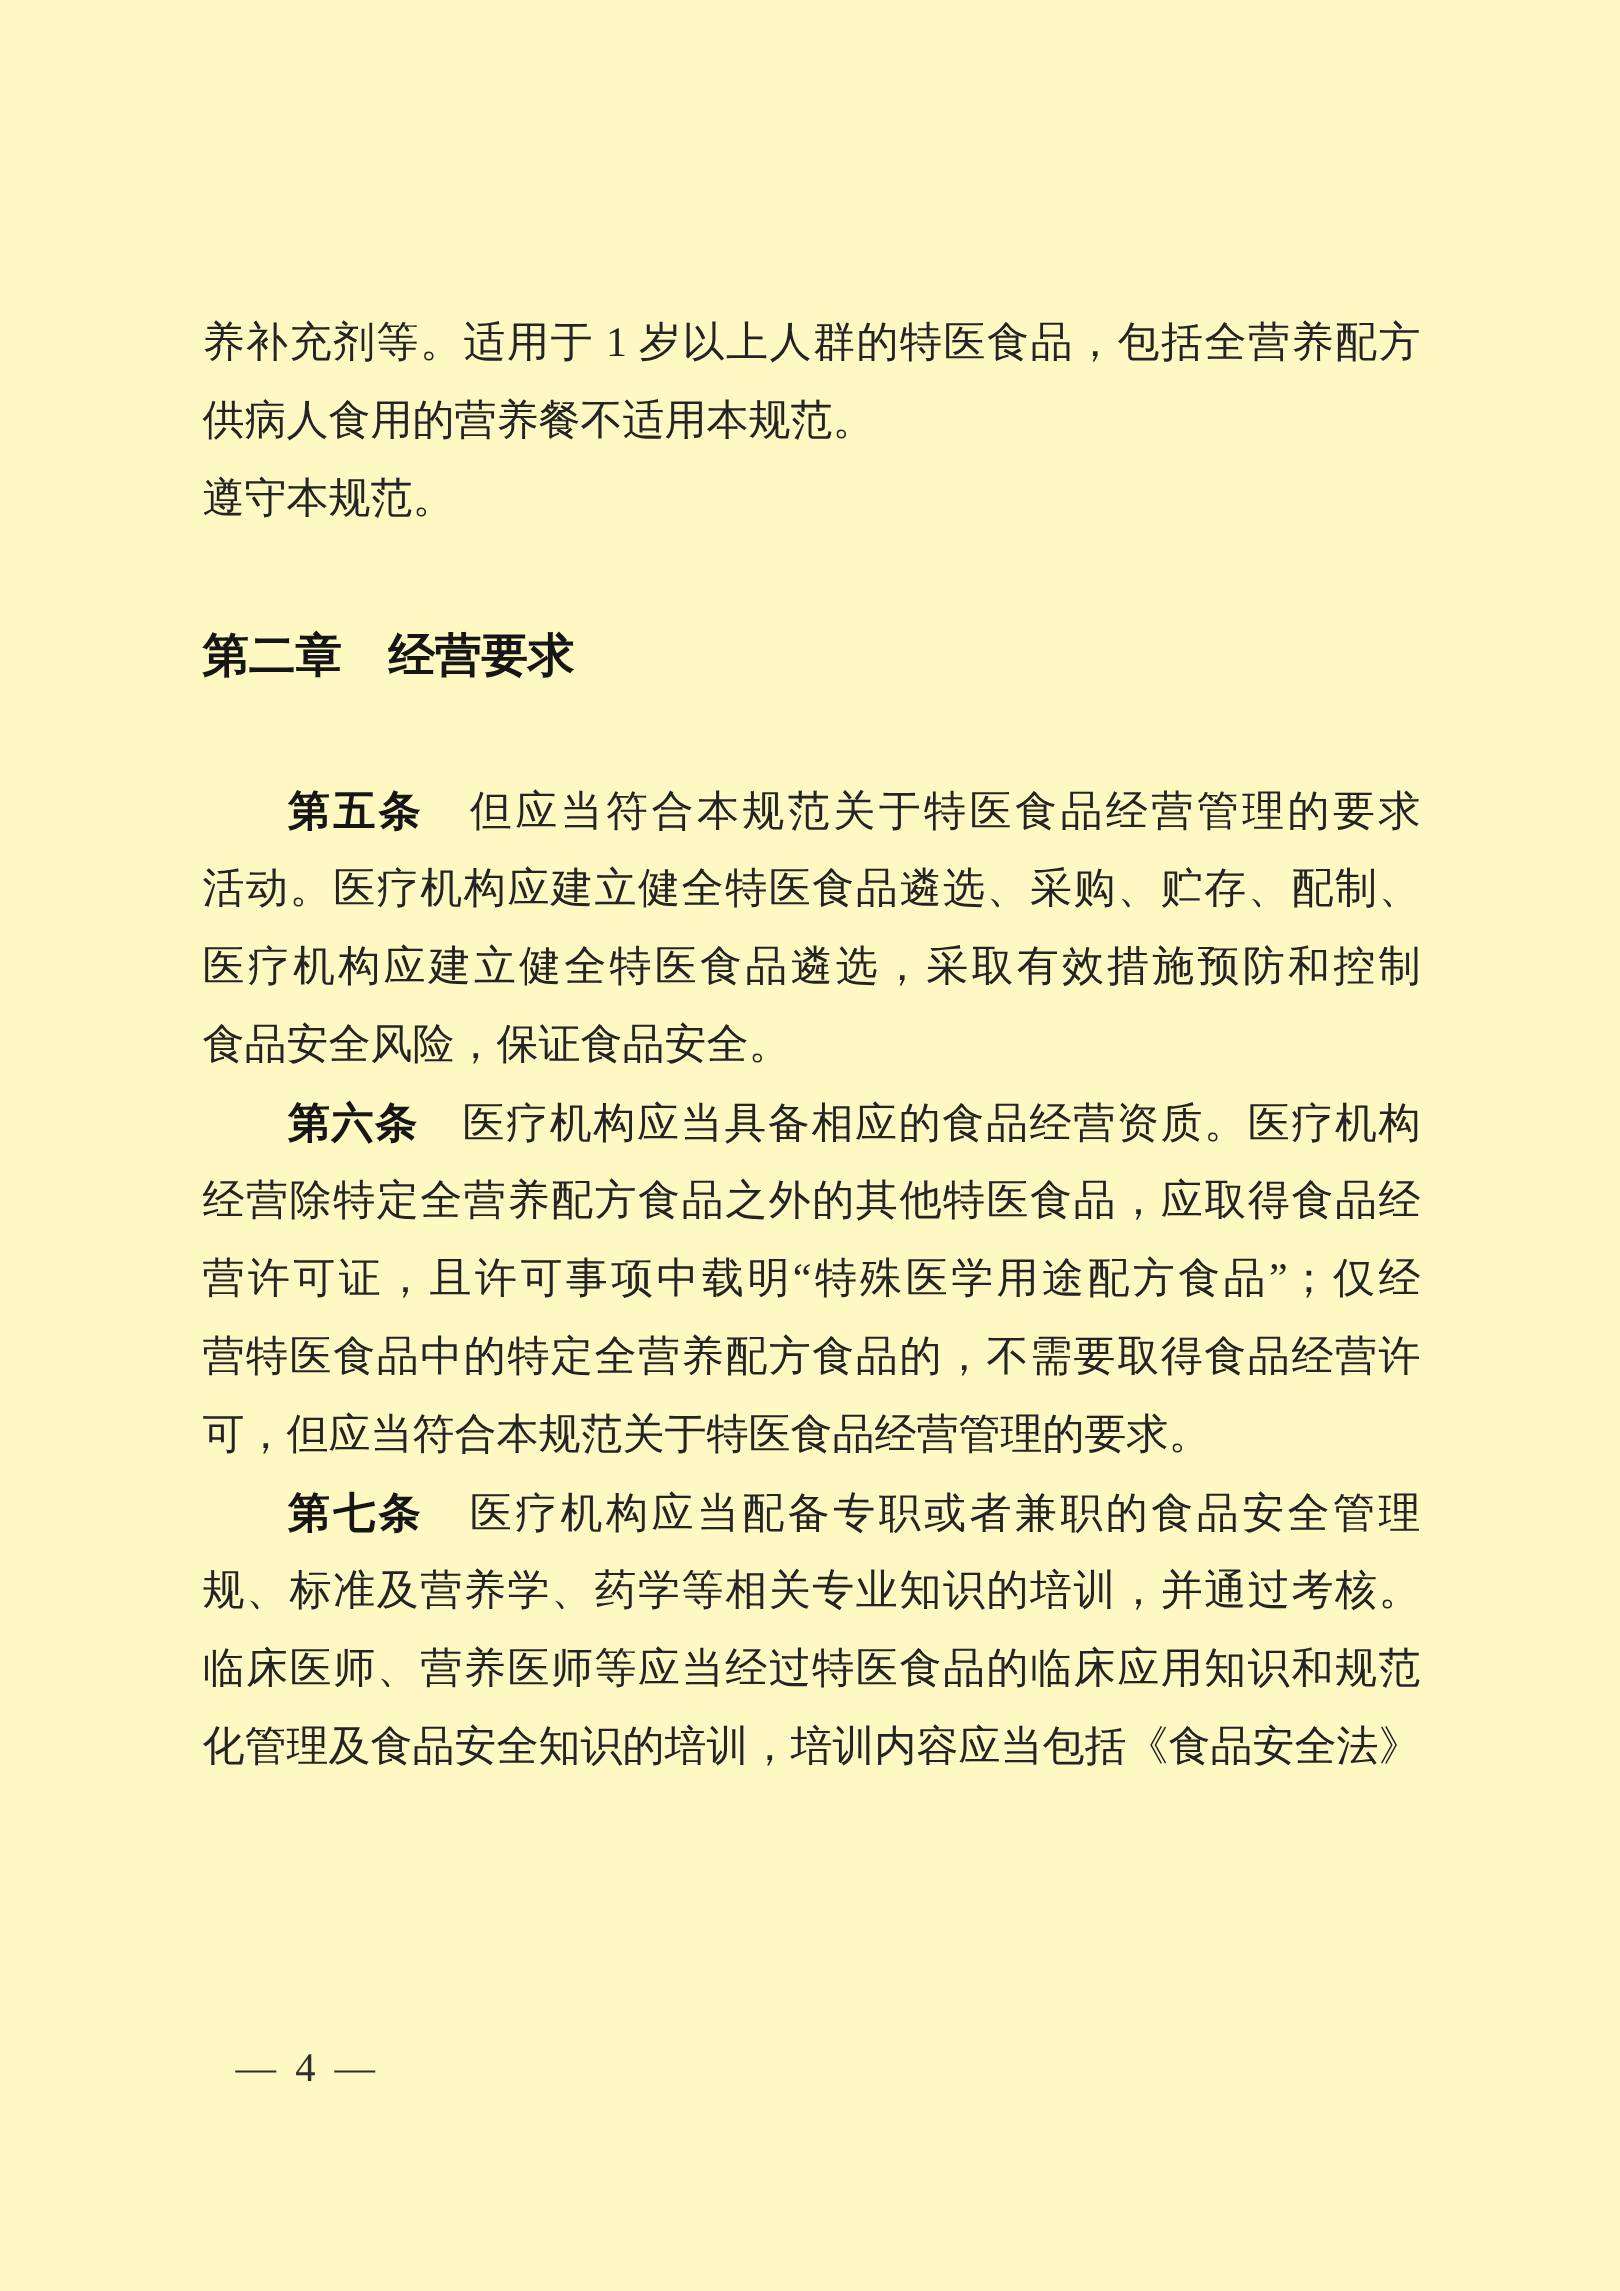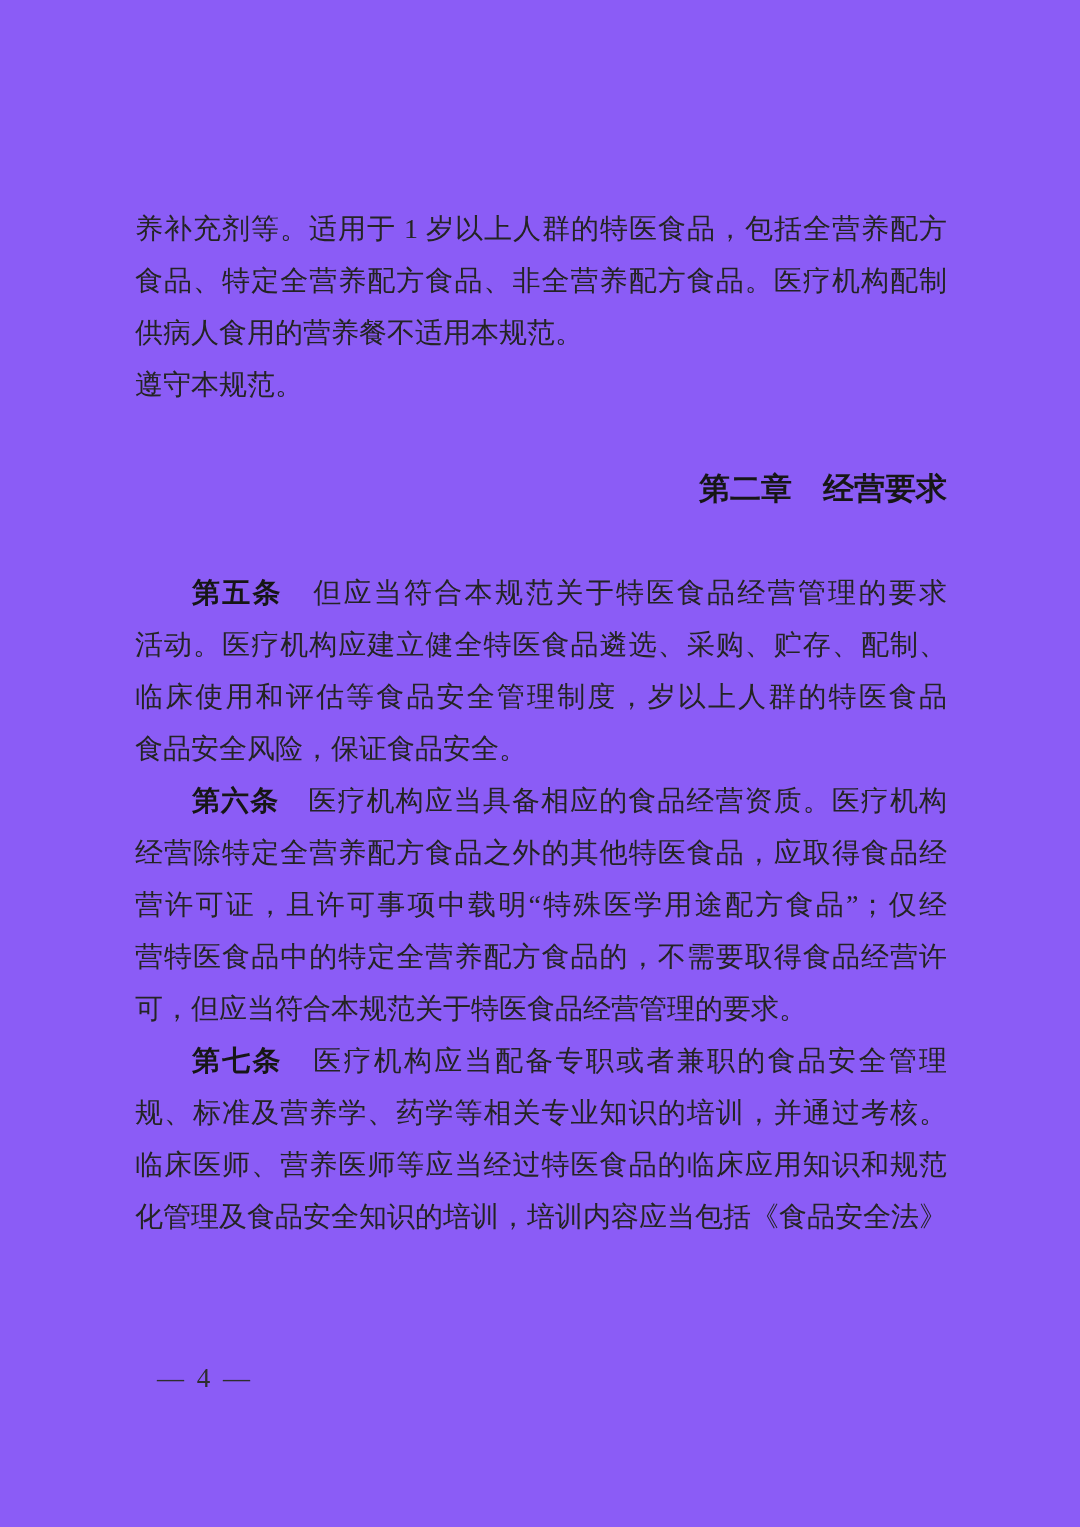--- a/index.html
+++ b/index.html
@@ -4,21 +4,21 @@
 <style>
   html, body {
     margin: 0;
     padding: 0;
     background: #ffffff;
   }
   .page {
     position: relative;
     width: 1080px;
     height: 1527px;
-    background: #8b5cf6;
+    background: #fef9c3;
     overflow: hidden;
     font-family: "Liberation Serif", "DejaVu Serif", serif;
     color: #242424;
   }
   .content {
     position: absolute;
     left: 135px;
     top: 203px;
     width: 812px;
   }
@@ -46,21 +46,21 @@
   }
   .seg.bold {
     font-weight: bold;
     color: #161616;
     font-family: "Liberation Sans", "DejaVu Sans", sans-serif;
   }
   .heading {
     height: 52px;
     line-height: 52px;
     margin: 52px 0;
-    text-align: right;
+    text-align: left;
     font-size: 31px;
     font-weight: bold;
     color: #161616;
     font-family: "Liberation Sans", "DejaVu Sans", sans-serif;
   }
   .footer {
     position: absolute;
     left: 157px;
     top: 1357px;
     font-size: 27px;
@@ -70,31 +70,30 @@
     font-family: "Liberation Serif", "DejaVu Serif", serif;
   }
 </style>
 </head>
 <body>
 
 <div class="page">
   <div class="content">
       <div class="para">
         <div class="line"><span class="seg">养补充剂等。适用于 1 岁以上人群的特医食品，包括全营养配方</span></div>
-        <div class="line"><span class="seg">食品、特定全营养配方食品、非全营养配方食品。医疗机构配制</span></div>
         <div class="line last"><span class="seg">供病人食用的营养餐不适用本规范。</span></div>
       </div>
       <div class="para">
         <div class="line last"><span class="seg">遵守本规范。</span></div>
       </div>
       <div class="heading">第二章　经营要求</div>
       <div class="para">
         <div class="line indent"><span class="seg bold">第五条</span><span class="seg">　但应当符合本规范关于特医食品经营管理的要求</span></div>
         <div class="line"><span class="seg">活动。医疗机构应建立健全特医食品遴选、采购、贮存、配制、</span></div>
-        <div class="line"><span class="seg">临床使用和评估等食品安全管理制度，岁以上人群的特医食品</span></div>
+        <div class="line"><span class="seg">医疗机构应建立健全特医食品遴选，采取有效措施预防和控制</span></div>
         <div class="line last"><span class="seg">食品安全风险，保证食品安全。</span></div>
       </div>
       <div class="para">
         <div class="line indent"><span class="seg bold">第六条</span><span class="seg">　医疗机构应当具备相应的食品经营资质。医疗机构</span></div>
         <div class="line"><span class="seg">经营除特定全营养配方食品之外的其他特医食品，应取得食品经</span></div>
         <div class="line"><span class="seg">营许可证，且许可事项中载明“特殊医学用途配方食品”；仅经</span></div>
         <div class="line"><span class="seg">营特医食品中的特定全营养配方食品的，不需要取得食品经营许</span></div>
         <div class="line last"><span class="seg">可，但应当符合本规范关于特医食品经营管理的要求。</span></div>
       </div>
       <div class="para">

